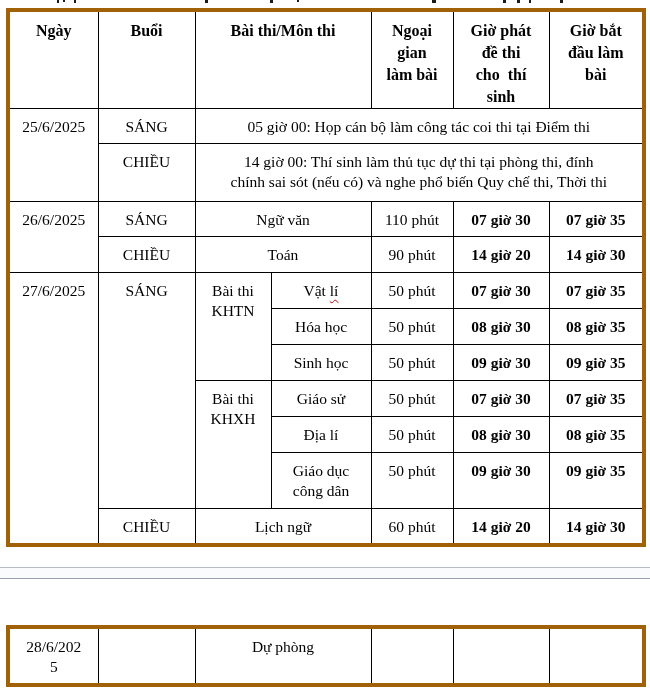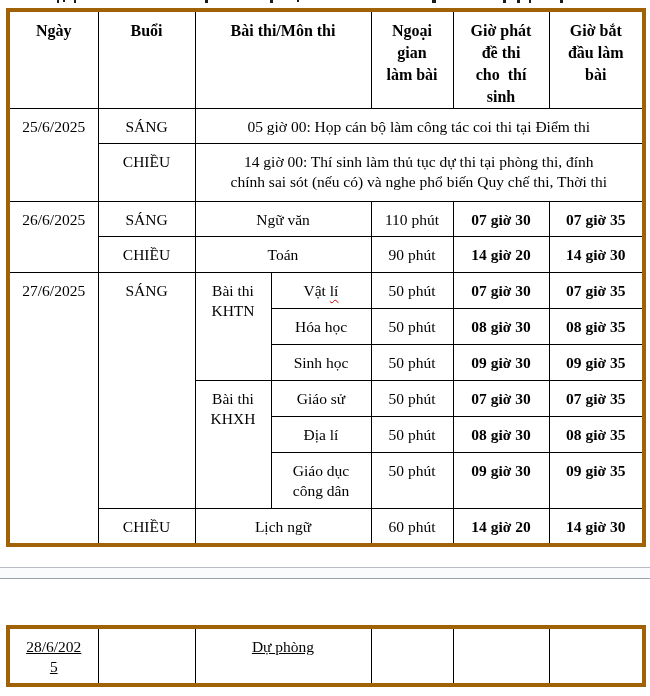--- a/index.html
+++ b/index.html
@@ -181,21 +181,21 @@
 <table class="doc t2" style="top:625px;width:636px;">
   <colgroup>
     <col style="width:90px">
       <col style="width:97px">
       <col style="width:176px">
     <col style="width:82px">
       <col style="width:96px">
       <col style="width:95px">
   </colgroup>
   <tbody>
-      <tr style="height:58px;text-decoration:underline;">
+      <tr style="height:58px;">
     <td>
       <span class="ln">28/6/202</span>
       <span class="ln">5</span>
     </td>
     <td></td>
     <td>Dự phòng</td>
     <td></td>
     <td></td>
     <td></td>
   </tr>

